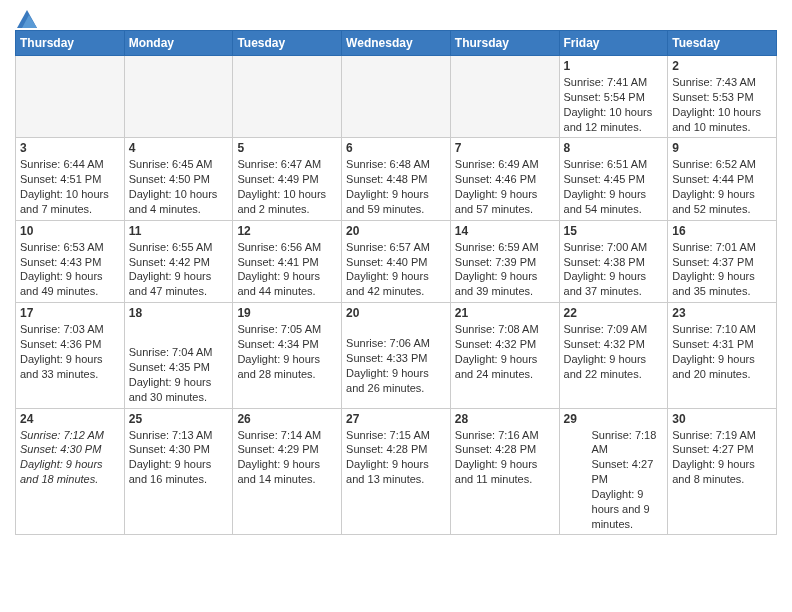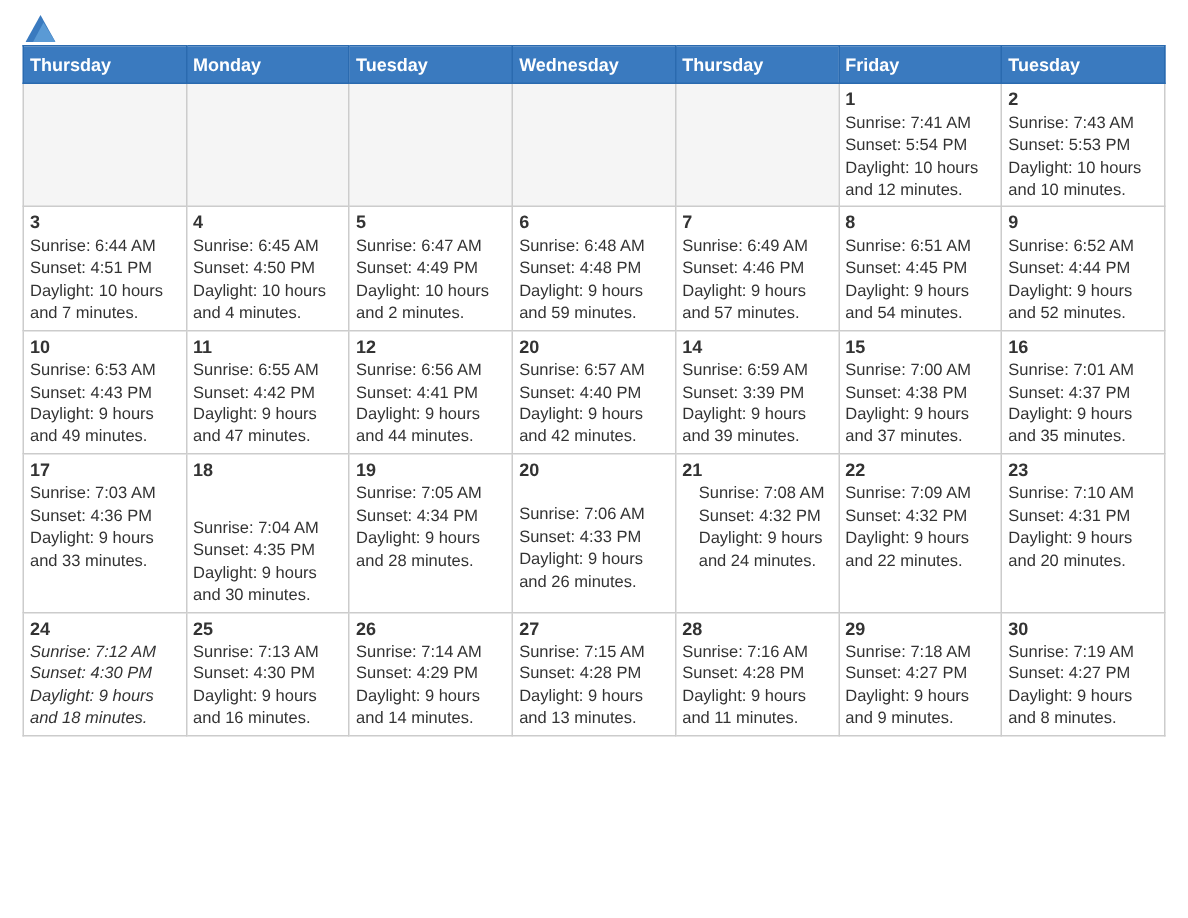--- a/index.html
+++ b/index.html
@@ -208,21 +208,21 @@
           </td>
           <td>
             <span class="day-num">20</span>
             <div class="day-info" style="white-space: pre-line;">Sunrise: 6:57 AM
 Sunset: 4:40 PM
 Daylight: 9 hours and 42 minutes.</div>
           </td>
           <td>
             <span class="day-num">14</span>
             <div class="day-info" style="white-space: pre-line;">Sunrise: 6:59 AM
-Sunset: 3:39 PM
+Sunset: 7:39 PM
 Daylight: 9 hours and 39 minutes.</div>
           </td>
           <td>
             <span class="day-num">15</span>
             <div class="day-info" style="white-space: pre-line;">Sunrise: 7:00 AM
 Sunset: 4:38 PM
 Daylight: 9 hours and 37 minutes.</div>
           </td>
           <td>
             <span class="day-num">16</span>
@@ -251,21 +251,21 @@
 Daylight: 9 hours and 28 minutes.</div>
           </td>
           <td>
             <span class="day-num">20</span>
             <div class="day-info" style="white-space: pre-line; margin-top: 16px;">Sunrise: 7:06 AM
 Sunset: 4:33 PM
 Daylight: 9 hours and 26 minutes.</div>
           </td>
           <td>
             <span class="day-num">21</span>
-            <div class="day-info" style="white-space: pre-line; margin-left: 11px;">Sunrise: 7:08 AM
+            <div class="day-info" style="white-space: pre-line;">Sunrise: 7:08 AM
 Sunset: 4:32 PM
 Daylight: 9 hours and 24 minutes.</div>
           </td>
           <td>
             <span class="day-num">22</span>
             <div class="day-info" style="white-space: pre-line;">Sunrise: 7:09 AM
 Sunset: 4:32 PM
 Daylight: 9 hours and 22 minutes.</div>
           </td>
           <td>
@@ -301,21 +301,21 @@
 Daylight: 9 hours and 13 minutes.</div>
           </td>
           <td>
             <span class="day-num">28</span>
             <div class="day-info" style="white-space: pre-line;">Sunrise: 7:16 AM
 Sunset: 4:28 PM
 Daylight: 9 hours and 11 minutes.</div>
           </td>
           <td>
             <span class="day-num">29</span>
-            <div class="day-info" style="white-space: pre-line;">Sunrise: 7:18 AM
+            <div class="day-info" style="white-space: pre-line; margin-left: 28px;">Sunrise: 7:18 AM
 Sunset: 4:27 PM
 Daylight: 9 hours and 9 minutes.</div>
           </td>
           <td>
             <span class="day-num">30</span>
             <div class="day-info" style="white-space: pre-line;">Sunrise: 7:19 AM
 Sunset: 4:27 PM
 Daylight: 9 hours and 8 minutes.</div>
           </td>
         </tr>

